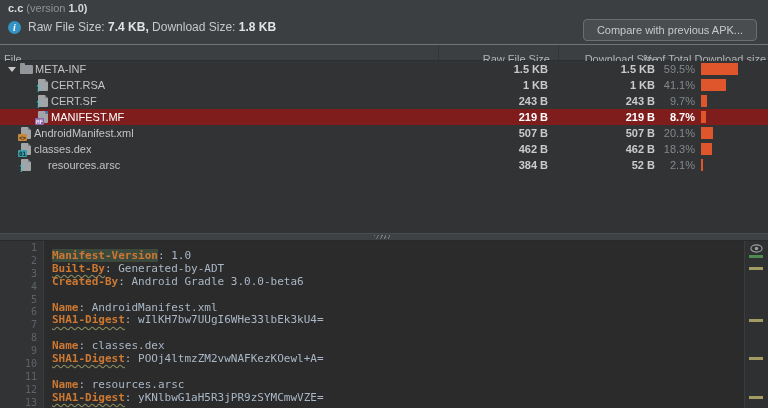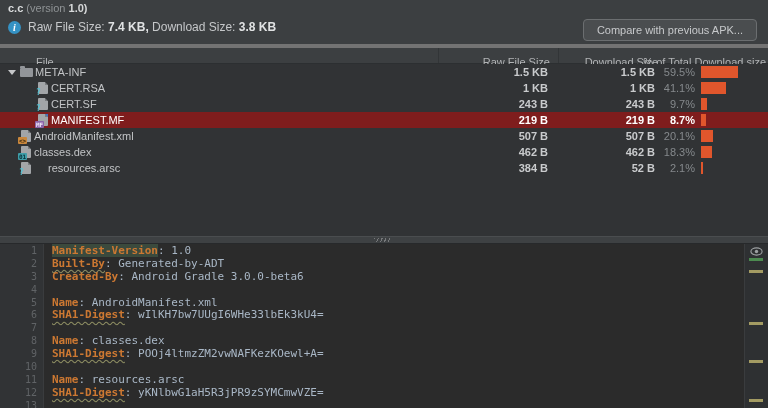--- a/index.html
+++ b/index.html
@@ -2,41 +2,41 @@
 <html><head>
 <meta charset="utf-8">
 <style>
   html,body { margin:0; padding:0; background:#222; }
   .app {
     position:relative; width:768px; height:408px; overflow:hidden;
     background:#3C3F41; font-family:"Liberation Sans",sans-serif;
     font-size:11px; color:#BBBDBF; user-select:none;
   }
   
-  .top-panel { position:relative; height:44px; background:#3C3F41; border-bottom:4px solid #737373; }
+  .top-panel { position:relative; height:44px; background:#3C3F41; border-bottom:1px solid #737373; }
   .title-row { padding:2px 0 0 8px; height:13px; white-space:nowrap; }
   .title-name { font-weight:bold; color:#DADCDD; }
   .title-ver { color:#8F9395; }
   .title-ver b { color:#D6D8D9; }
   .info-row { position:absolute; left:8px; top:20px; display:flex; align-items:center; }
   .info-icon {
     width:13px; height:13px; border-radius:50%; background:#3592C4; color:#FFFFFF;
     font:italic bold 10px "Liberation Serif",serif; display:flex; align-items:center;
     justify-content:center; margin-right:7px; flex:0 0 auto;
   }
   .info-text { color:#C6C8CA; font-size:12px; white-space:nowrap; }
   .info-text b { color:#E0E2E3; }
   .compare-btn {
     position:absolute; right:11px; top:19px; height:22px; padding:4px 13px;
     background:#4A4D4F; border:1px solid #6B6E70; border-radius:4px;
     color:#C7C9CB; font-family:"Liberation Sans",sans-serif; font-size:11px; cursor:pointer;
   }
   
   .table-header { position:relative; height:15px; background:#3C3F41; border-bottom:1px solid #2C2F31; color:#B2B4B6; }
-  .table-header span { position:absolute; top:8px; white-space:nowrap;margin-left:32px; }
+  .table-header span { position:absolute; top:8px; white-space:nowrap; }
   .col-file { left:4px; }
   .col-raw  { right:218px; }
   .col-dl   { right:110px; }
   .col-pct  { right:2px; }
   .hsep { position:absolute; top:0; width:1px; height:15px; background:#323537; }
   .table-body { position:relative; height:172px; background:#313335; overflow:hidden; }
   .row { position:relative; height:16px; line-height:16px; color:#C2C4C6; }
   .row.selected { background:#7f1d1d; color:#FFFFFF; }
   .row .label { position:absolute; top:0; white-space:nowrap; }
   .c-raw, .c-dl { position:absolute; top:0; font-weight:bold; color:#C9CBCD; }
@@ -73,21 +73,21 @@
   .editor {
     position:relative; height:167px; background:#2B2B2B; display:flex;
     font-family:"DejaVu Sans Mono","Liberation Mono",monospace; font-size:11px; line-height:12.9px;
   }
   .gutter {
     width:44px; flex:0 0 44px; box-sizing:border-box; background:#313335;
     border-right:1px solid #3A3C3E; color:#606366; text-align:right;
     padding:1px 6px 0 0; font-size:10px;
   }
   .gutter div { height:12.9px; }
-  .code { flex:1; padding:1px 0 0 8px; color:#A9B7C6; white-space:pre; overflow:hidden; }
+  .code { flex:1; padding:9px 0 0 8px; color:#A9B7C6; white-space:pre; overflow:hidden; }
   .code div { height:12.9px; }
   .key { color:#CC7832; font-weight:bold; }
   .typo { text-decoration:underline; text-decoration-style:wavy; text-decoration-color:#8E8E62; text-underline-offset:2px; }
   .hl { background:#3B4A3D; }
   .stripe { position:absolute; right:0; top:0; width:23px; height:100%; background:#2E3032; border-left:1px solid #3A3C3E; }
   .eye { position:absolute; top:3px; left:5px; }
   .inspect-ok { position:absolute; top:14px; left:4px; width:14px; height:3px; background:#4C8A50; }
   .mark { position:absolute; left:4px; width:14px; height:3px; background:#A39B63; }
 </style>
 </head>
@@ -95,21 +95,21 @@
 
 <div class="app">
 
   <div class="top-panel">
     <div class="title-row">
       <span class="title-name">c.c</span>
       <span class="title-ver"><span>(version </span><b>1.0)</b></span>
     </div>
     <div class="info-row">
       <span class="info-icon">i</span>
-      <span class="info-text"><span>Raw File Size:</span> <b>7.4 KB,</b> <span>Download Size:</span> <b>3.8 KB</b></span>
+      <span class="info-text"><span>Raw File Size:</span> <b>7.4 KB,</b> <span>Download Size:</span> <b>1.8 KB</b></span>
     </div>
     <button class="compare-btn">Compare with previous APK...</button>
   </div>
 
   <div class="table-header">
     <span class="col-file">File</span>
     <span class="col-raw">Raw File Size</span>
     <span class="col-dl">Download Size</span>
     <span class="col-pct">% of Total Download size</span>
     <i class="hsep" style="left:438px"></i>

